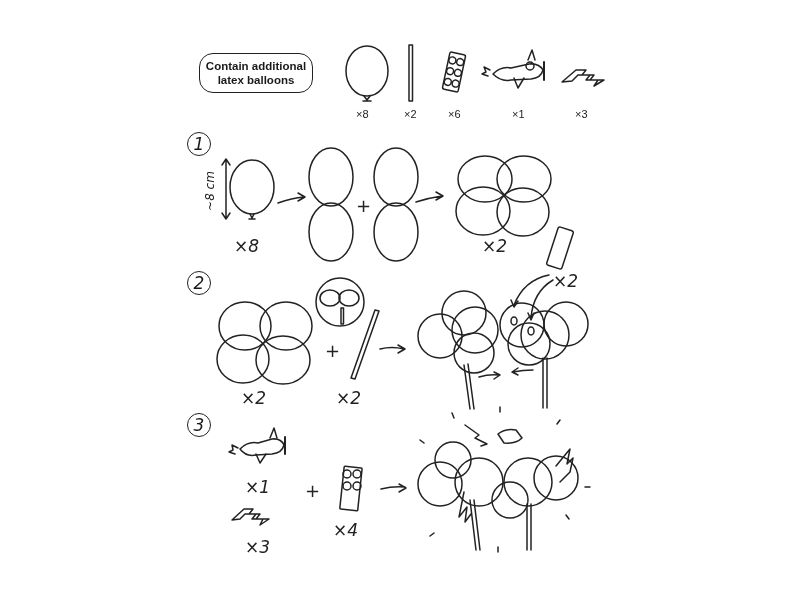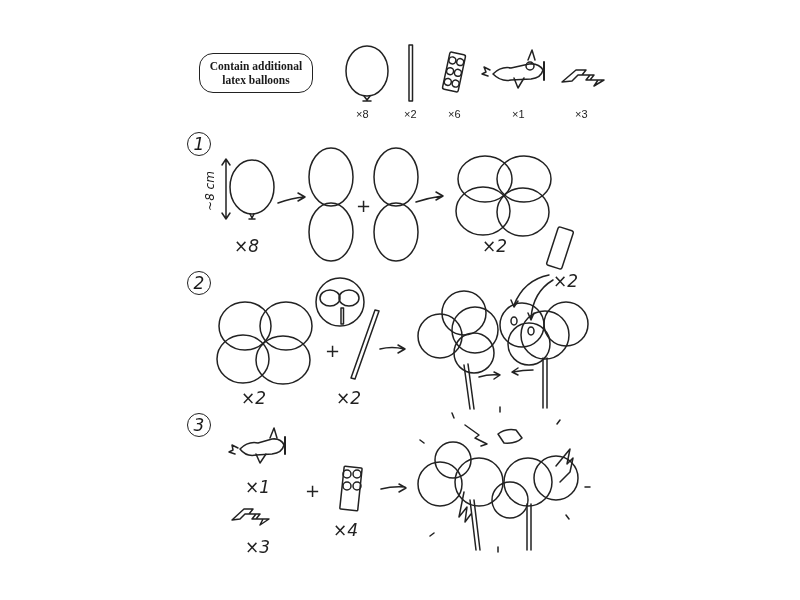--- a/index.html
+++ b/index.html
@@ -1,17 +1,17 @@
 <!DOCTYPE html>
 <html><head>
 <meta charset="utf-8">
 <style>
   html,body{margin:0;padding:0;background:#ffffff;}
   body{width:800px;height:600px;position:relative;overflow:hidden;font-family:"Liberation Sans",sans-serif;color:#1a1a1a;}
-  .abs{position:absolute;font-family:Liberation Serif, serif;}
+  .abs{position:absolute;}
   .note-box{left:199px;top:53px;width:114px;height:40px;border:1.6px solid #222;border-radius:14px;box-sizing:border-box;display:flex;align-items:center;justify-content:center;text-align:center;font-weight:bold;font-size:11.5px;line-height:14px;}
   .qty{font-size:11px;color:#222;font-family:"Liberation Sans",sans-serif;}
   .hand{font-family:"DejaVu Sans",sans-serif;font-size:17px;color:#222;font-style:italic;}
   .step-num{width:24px;height:24px;border:1.8px solid #222;border-radius:50%;box-sizing:border-box;display:flex;align-items:center;justify-content:center;font-family:"DejaVu Sans",sans-serif;font-size:17px;font-style:italic;}
   .plus{font-size:18px;font-family:"DejaVu Sans",sans-serif;color:#222;}
   svg{position:absolute;left:0;top:0;overflow:visible;}
   .len-label{font-family:"DejaVu Sans",sans-serif;font-size:12px;font-style:italic;transform:rotate(-90deg);transform-origin:center;}
 </style>
 </head>
 <body>

